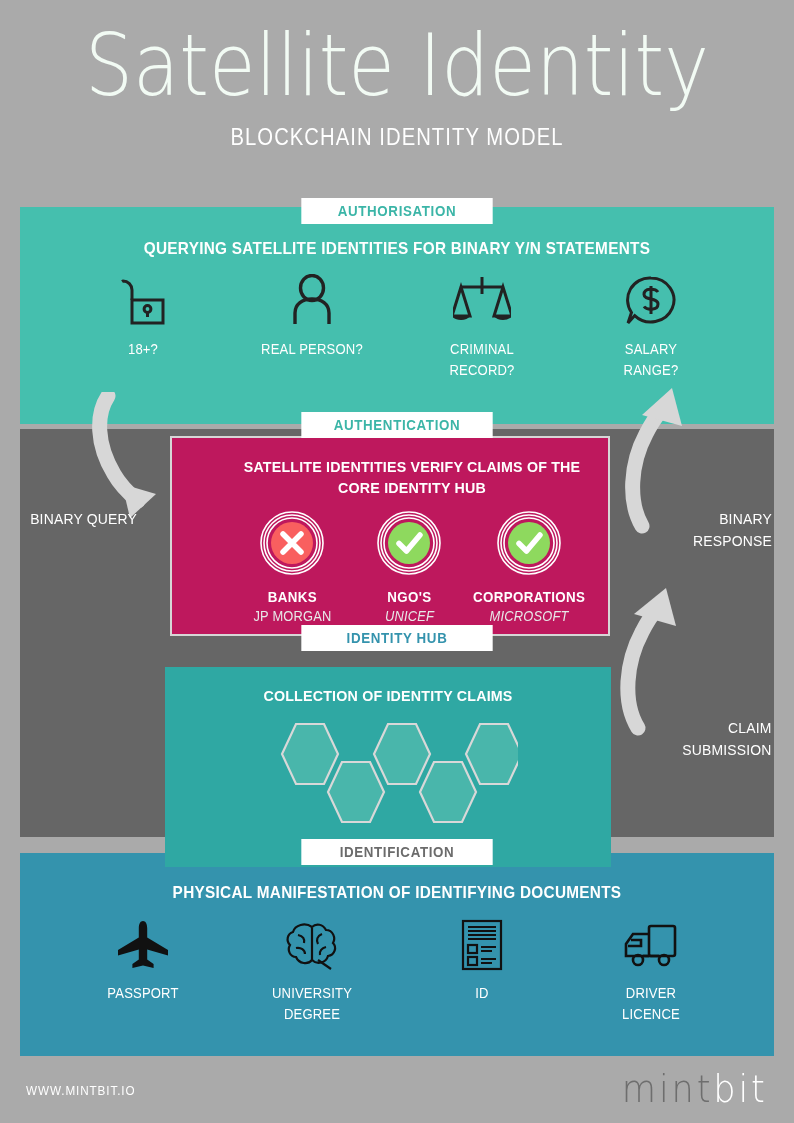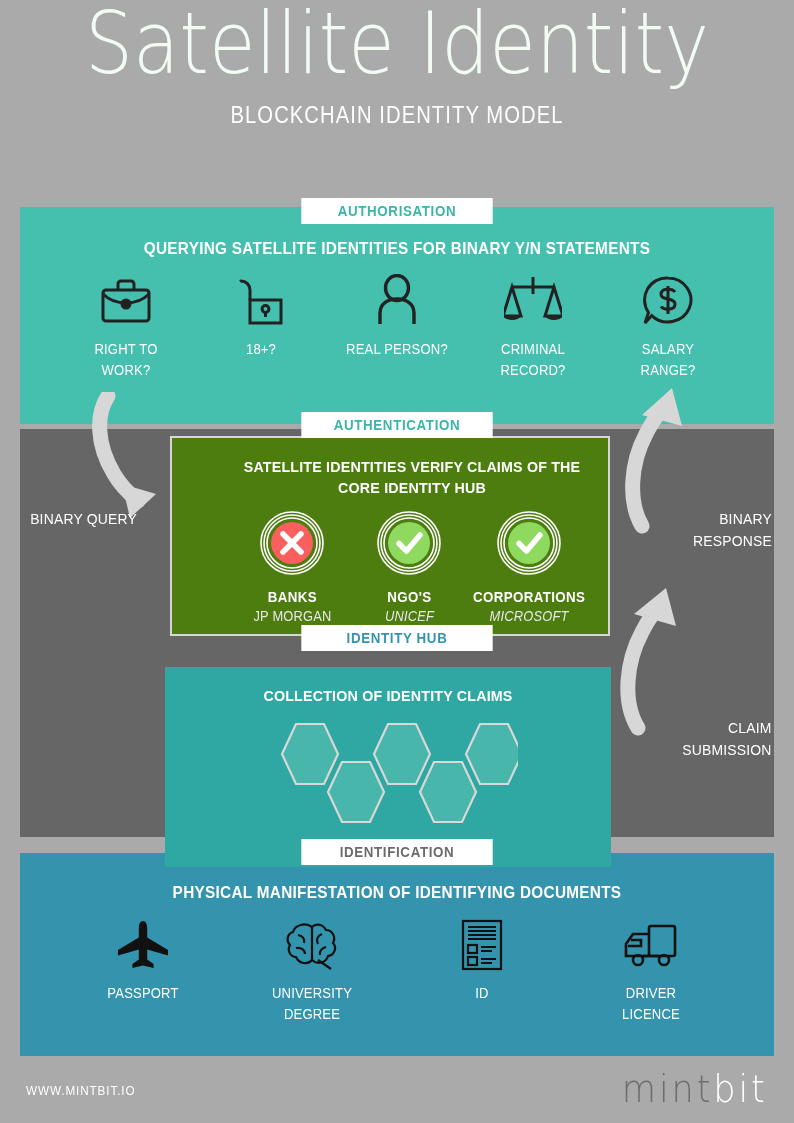--- a/index.html
+++ b/index.html
@@ -6,21 +6,21 @@
   html,body { width:794px; height:1123px; }
   body {
     background:#aaaaaa;
     font-family:"Liberation Sans", sans-serif;
     position:relative;
     overflow:hidden;
     -webkit-font-smoothing:antialiased;
   }
 
   
-  #header { text-align:center; }
+  #header { text-align:center; padding-top:22px; }
   #title {
     font-size:86px;
     line-height:1.0;
     font-weight:300;
     color:#f2fbf4;
     letter-spacing:0px;
     font-family:"DejaVu Sans", sans-serif;
     transform:scaleX(0.88);
   }
   #subtitle {
@@ -64,21 +64,21 @@
   #band-identification {
     top:853px; height:203px;
     background:#3493ad;
   }
 
   
   #auth-card {
     position:absolute;
     left:170px; top:436px;
     width:440px; height:200px;
-    background:#4d7c0f;
+    background:#be185d;
     border:2px solid #d6d6d6;
     z-index:20;
     padding-left:44px;
   }
   
   #hub-card {
     position:absolute;
     left:165px; top:667px;
     width:446px; height:200px;
     background:#2fa8a3;
@@ -196,31 +196,20 @@
 
 <div id="header">
   <div id="title">Satellite Identity</div>
   <div id="subtitle">BLOCKCHAIN IDENTITY MODEL</div>
 </div>
 
 <div class="band" id="band-authorisation">
   <div class="band-heading" id="heading-authorisation">QUERYING SATELLITE IDENTITIES FOR BINARY Y/N STATEMENTS</div>
   <div class="icon-row">
 
-    <div class="icon-cell">
-      <div class="icon-art">
-        <svg width="54" height="52" viewBox="0 0 54 52" fill="none" stroke="#222" stroke-width="3">
-          <rect x="4" y="15" width="46" height="31" rx="3"></rect>
-          <path d="M19 15 V9 a3 3 0 0 1 3-3 h10 a3 3 0 0 1 3 3 v6"></path>
-          <path d="M4 19 C16 31 38 31 50 19"></path>
-          <circle cx="27" cy="29" r="4" fill="#222"></circle>
-        </svg>
-      </div>
-      <div class="icon-label">RIGHT TO WORK?</div>
-    </div>
 
     <div class="icon-cell">
       <div class="icon-art">
         <svg width="46" height="52" viewBox="0 0 46 52" fill="none" stroke="#222" stroke-width="3">
           <path d="M12 25 V15 a9 9 0 0 0-9-9 a9 9 0 0 0-1 .6"></path>
           <rect x="12" y="25" width="31" height="23"></rect>
           <circle cx="27.5" cy="34" r="3.4"></circle>
           <path d="M27.5 37 v5"></path>
         </svg>
       </div>

